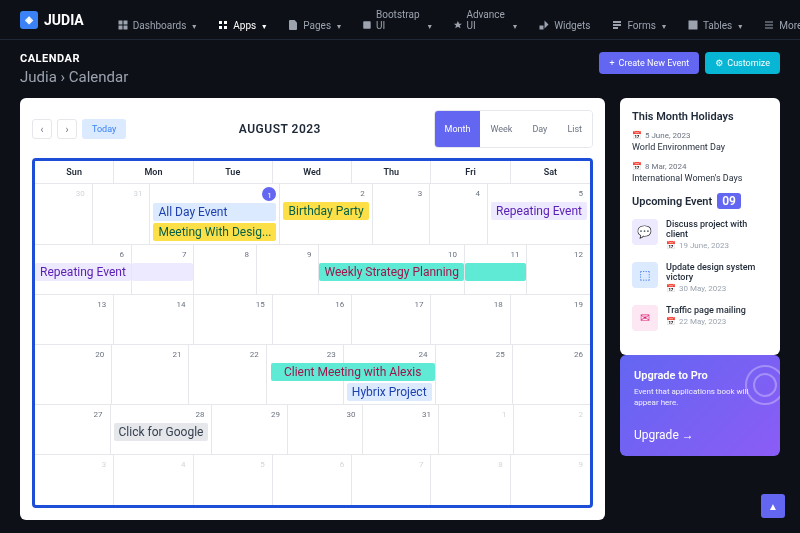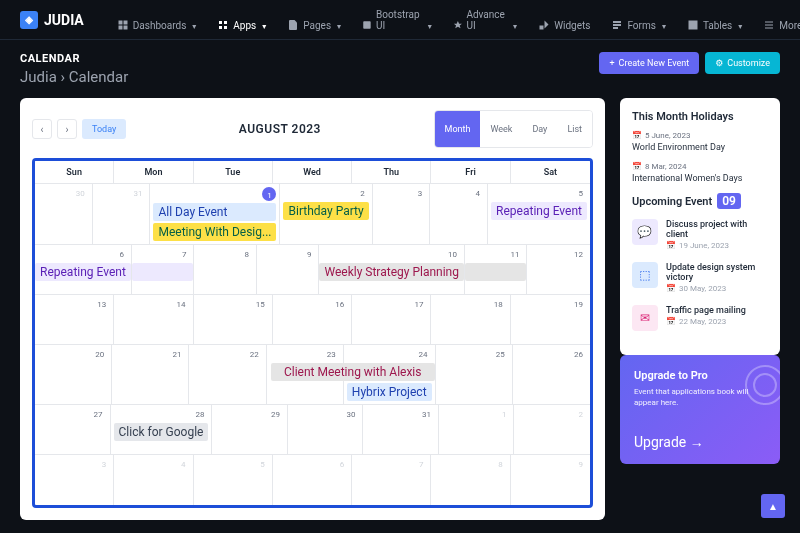--- a/index.html
+++ b/index.html
@@ -35,42 +35,42 @@
 .cal-cell{min-height:50px;border-right:1px solid #e5e7eb;border-bottom:1px solid #e5e7eb;padding:3px;position:relative;font-size:9px}
 .cal-cell:last-child,.cal-head:last-child{border-right:none}
 .cal-row:last-child .cal-cell{border-bottom:none}
 .day-num{text-align:right;color:#6b7280;font-size:8px;padding:2px 4px}
 .day-num.other{color:#d1d5db}
 .day-num.today{display:inline-block;float:right;background:#6366f1;color:#fff;width:14px;height:14px;border-radius:50%;text-align:center;line-height:14px}
 .event{font-size:12px;padding:2px 5px;border-radius:2px;margin-top:2px;white-space:nowrap;overflow:hidden;text-overflow:ellipsis;cursor:pointer}
 .ev-blue{background:#dbeafe;color:#1e40af}
 .ev-green{background:#fde047;color:#065f46}
 .ev-purple{background:#ede9fe;color:#5b21b6}
-.ev-pink{background:#e5e5e5;color:#9d174d}
+.ev-pink{background:#5eead4;color:#9d174d}
 .ev-gray{background:#e5e7eb;color:#374151}
 .ev-span{position:relative;margin-left:-3px;margin-right:-3px}
 .sidebar{width:160px;display:flex;flex-direction:column;gap:0}
 .side-card{background:#fff;border-radius:6px;padding:12px;color:#1f2937}
 .side-title{font-size:11px;font-weight:600;margin-bottom:8px}
 .holiday{margin-bottom:10px}
 .holiday-date{font-size:8px;color:#6b7280;display:flex;align-items:center;gap:3px}
 .holiday-name{font-size:9px;margin-top:2px}
 .upcoming-title{display:flex;align-items:center;gap:5px;font-size:11px;font-weight:600;margin-bottom:10px}
 .count-badge{background:#6366f1;color:#fff;font-size:12px;padding:1px 5px;border-radius:3px}
 .upcoming-item{display:flex;gap:8px;margin-bottom:12px}
 .up-icon{width:26px;height:26px;border-radius:4px;display:flex;align-items:center;justify-content:center;font-size:12px;flex-shrink:0}
 .up-purple{background:#ede9fe;color:#7c3aed}
 .up-blue{background:#dbeafe;color:#2563eb}
 .up-pink{background:#fce7f3;color:#db2777}
 .up-title{font-size:9px;font-weight:500}
 .up-date{font-size:8px;color:#9ca3af;margin-top:2px;display:flex;align-items:center;gap:3px}
 .upgrade{background:linear-gradient(135deg,#6366f1,#8b5cf6);border-radius:6px;padding:14px;color:#fff;position:relative;overflow:hidden}
 .upgrade-title{font-size:11px;font-weight:600;margin-bottom:4px}
 .upgrade-text{font-size:8px;opacity:0.9;line-height:1.4}
-.upgrade-link{font-size:14px;margin-top:26px;display:inline-block;cursor:pointer}
+.upgrade-link{font-size:12px;margin-top:20px;display:inline-block;cursor:pointer}
 .upgrade-circle{position:absolute;right:-5px;top:10px;width:40px;height:40px;border:2px solid rgba(255,255,255,0.3);border-radius:50%}
 .upgrade-circle::after{content:"";position:absolute;inset:6px;border:2px solid rgba(255,255,255,0.3);border-radius:50%}
 .footer{display:flex;justify-content:space-between;padding:10px 20px;font-size:9px;color:#6b7280}
 .scroll-top{position:fixed;bottom:15px;right:15px;width:24px;height:24px;background:#6366f1;border-radius:3px;display:flex;align-items:center;justify-content:center;cursor:pointer;color:#fff;font-size:10px}
 svg{width:12px;height:12px;fill:currentColor}
 </style>
 </head>
 <body>
 
 <div class="topbar">

